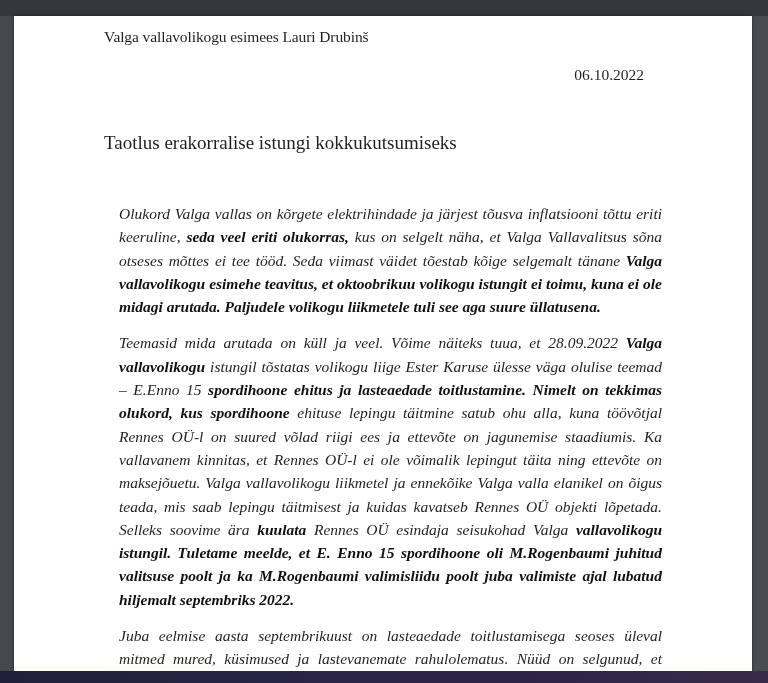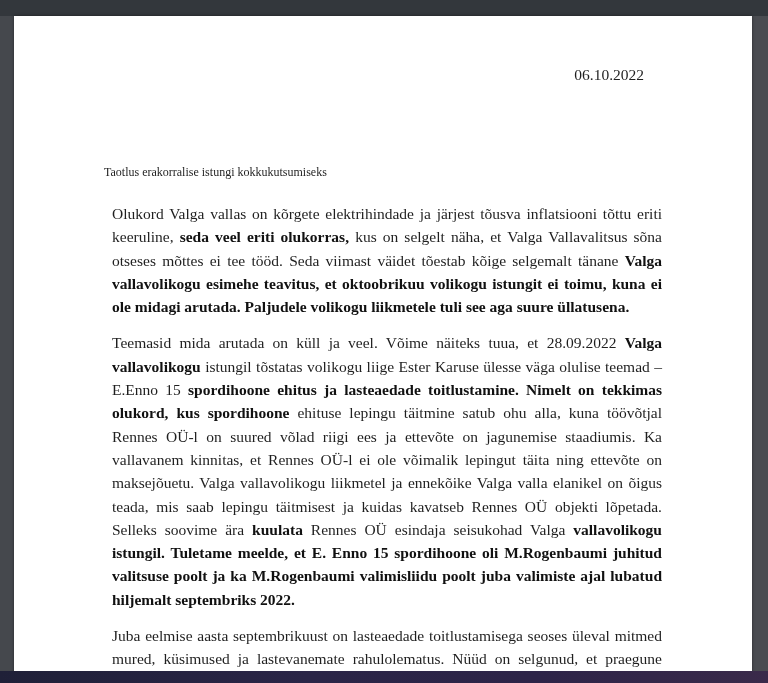--- a/index.html
+++ b/index.html
@@ -52,45 +52,47 @@
   .date {
     position: absolute;
     right: 108px;
     top: 50px;
     font-size: 15.5px;
     text-align: center;
   }
   .subject {
     position: absolute;
     left: 90px;
-    top: 149px;
-    font-size: 12px;
+    top: 116px;
+    font-size: 19px;
   }
   .body-text {
     position: absolute;
     left: 90px;
     top: 186px;
     width: 558px;
     font-size: 15.5px;
     line-height: 23.3px;
     text-align: justify;
   }
   .para {
-    margin: 0 0 13px 8px;
+    margin: 0 0 13px 15px;
+    font-style: italic;
   }
   .para.tight { margin-bottom: 0; }
   .emph { color: #111; font-weight: 600; }
 </style>
 </head>
 <body>
 
 <div class="viewer">
   <div class="scroll-gutter"></div>
 
   <div class="page">
+    <div class="addressee">Valga vallavolikogu esimees Lauri Drubinš</div>
     <div class="date">06.10.2022</div>
     <div class="subject">Taotlus erakorralise istungi kokkukutsumiseks</div>
 
     <div class="body-text">
       <p class="para"><span>Olukord Valga vallas on kõrgete elektrihindade ja järjest tõusva inflatsiooni tõttu eriti keeruline, </span><span class="emph">seda veel eriti olukorras,</span><span> kus on selgelt näha, et Valga Vallavalitsus sõna otseses mõttes ei tee tööd. Seda viimast väidet tõestab kõige selgemalt tänane </span><span class="emph">Valga vallavolikogu esimehe teavitus, et oktoobrikuu volikogu istungit ei toimu, kuna ei ole midagi arutada. Paljudele volikogu liikmetele tuli see aga suure üllatusena.</span></p>
       <p class="para"><span>Teemasid mida arutada on küll ja veel. Võime näiteks tuua, et 28.09.2022 </span><span class="emph">Valga vallavolikogu</span><span> istungil tõstatas volikogu liige Ester Karuse ülesse väga olulise teemad – E.Enno 15 </span><span class="emph">spordihoone ehitus ja lasteaedade toitlustamine. Nimelt on tekkimas olukord, kus spordihoone</span><span> ehituse lepingu täitmine satub ohu alla, kuna töövõtjal Rennes OÜ-l on suured võlad riigi ees ja ettevõte on jagunemise staadiumis. Ka vallavanem kinnitas, et Rennes OÜ-l ei ole võimalik lepingut täita ning ettevõte on maksejõuetu. Valga vallavolikogu liikmetel ja ennekõike Valga valla elanikel on õigus teada, mis saab lepingu täitmisest ja kuidas kavatseb Rennes OÜ objekti lõpetada. Selleks soovime ära </span><span class="emph">kuulata</span><span> Rennes OÜ esindaja seisukohad Valga </span><span class="emph">vallavolikogu istungil. Tuletame meelde, et E. Enno 15 spordihoone oli M.Rogenbaumi juhitud valitsuse poolt ja ka M.Rogenbaumi valimisliidu poolt juba valimiste ajal lubatud hiljemalt septembriks 2022.</span></p>
       <p class="para tight"><span>Juba eelmise aasta septembrikuust on lasteaedade toitlustamisega seoses üleval mitmed mured, küsimused ja lastevanemate rahulolematus. Nüüd on selgunud, et praegune lepingupartner Gurmann OÜ soovib lepingu lõpetada. Kuidas tagatakse laste toitlustamisel jätkusuutlikus ja millised on vallavalitsuse järgmised sammud?</span></p>
 
     </div>
   </div>

